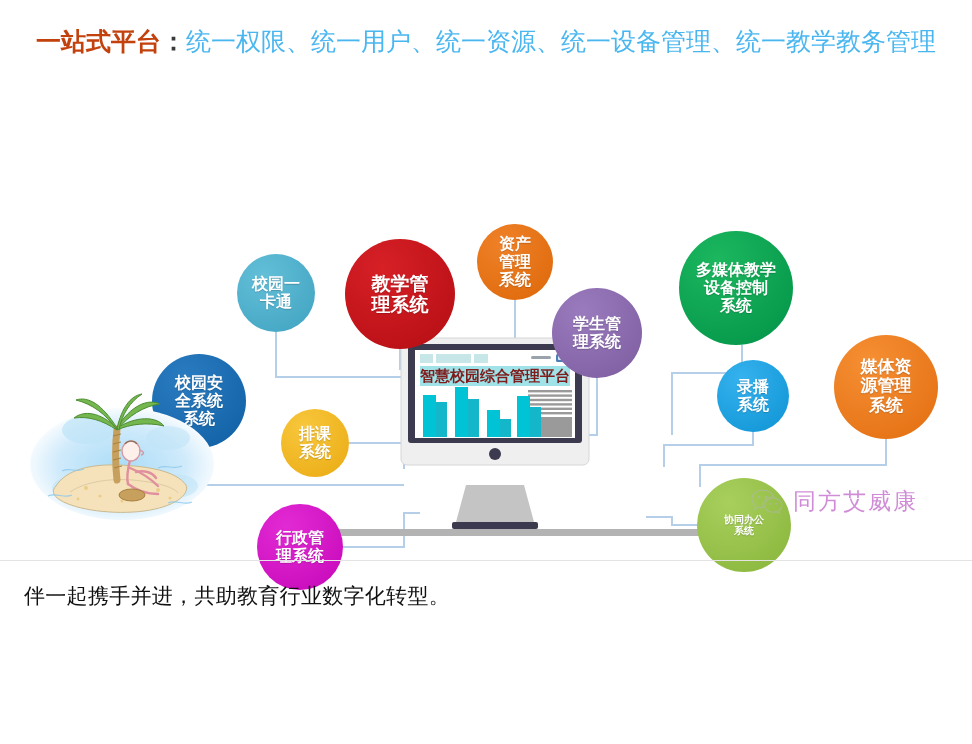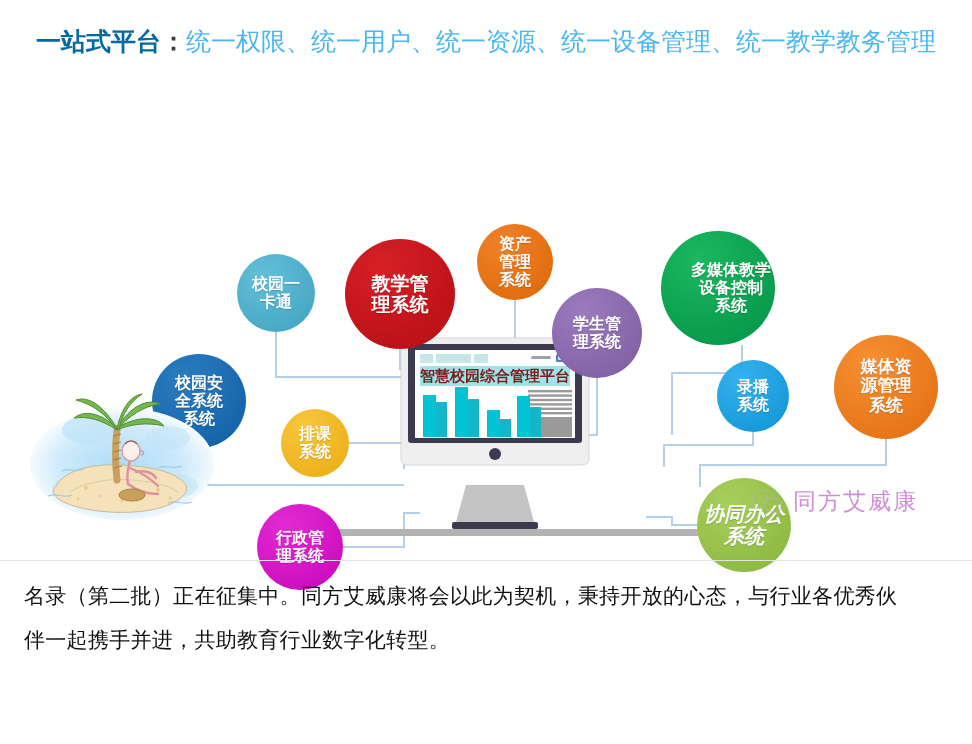--- a/index.html
+++ b/index.html
@@ -12,21 +12,21 @@
   }
 
   
   #headline{
     position:absolute;left:0;top:26px;width:972px;text-align:center;
   }
   .head-line1{
     font-size:25px;line-height:30px;white-space:nowrap;
   }
   .head-strong{
-    color:#0369a1;font-weight:bold;letter-spacing:0px;
+    color:#c2410c;font-weight:bold;letter-spacing:0px;
   }
   .head-colon{color:#3a3a3a;font-weight:bold;}
   .head-rest{color:#4ab6f0;font-weight:normal;}
   .head-line2{
     margin-top:14px;font-size:21px;color:#3f3f3f;font-weight:bold;
     letter-spacing:1px;white-space:nowrap;
   }
 
   
   #diagram{
@@ -192,33 +192,33 @@
   </div>
 
   <div class="bubble" style="left:477px;top:119px;width:76px;height:76px;background:radial-gradient(circle at 34% 26%,#f08128,#dc6708);font-size:16px;">
     <span>资产<br>管理<br>系统</span>
   </div>
 
   <div class="bubble" style="left:552px;top:183px;width:90px;height:90px;background:radial-gradient(circle at 34% 26%,#9a7bbd,#7c5c9f);font-size:16px;">
     <span>学生管<br>理系统</span>
   </div>
 
-  <div class="bubble" style="left:661px;top:126px;width:114px;height:114px;background:radial-gradient(circle at 34% 26%,#1cb75f,#019247);font-size:16px;justify-content:flex-end;">
+  <div class="bubble" style="left:679px;top:126px;width:114px;height:114px;background:radial-gradient(circle at 34% 26%,#1cb75f,#019247);font-size:16px;">
     <span>多媒体教学<br>设备控制<br>系统</span>
   </div>
 
   <div class="bubble" style="left:717px;top:255px;width:72px;height:72px;background:radial-gradient(circle at 34% 26%,#35b2ee,#0e93d4);font-size:16px;">
     <span>录播<br>系统</span>
   </div>
 
   <div class="bubble" style="left:834px;top:230px;width:104px;height:104px;background:radial-gradient(circle at 34% 26%,#f68f33,#e26d10);font-size:17px;font-family:Liberation Mono, monospace;">
     <span>媒体资<br>源管理<br>系统</span>
   </div>
 
-  <div class="bubble" style="left:697px;top:373px;width:94px;height:94px;background:radial-gradient(circle at 34% 26%,#a8cf5d,#88b53a);font-size:20px;font-style:italic;">
+  <div class="bubble" style="left:697px;top:373px;width:94px;height:94px;background:radial-gradient(circle at 34% 26%,#a8cf5d,#88b53a);font-size:10px;">
     <span>协同办公<br>系统</span>
   </div>
 
 </div>
 
 <svg id="island" viewBox="0 0 205 175">
   <defs>
     <radialGradient id="seaG" cx="50%" cy="52%" r="55%">
       <stop offset="0%" stop-color="#aadcf7"></stop>
       <stop offset="62%" stop-color="#cfeafb"></stop>
@@ -290,15 +290,14 @@
     <path d="M31.9 17.2c0-3.9-3.9-7-8.6-7s-8.6 3.1-8.6 7 3.9 7 8.6 7c1.1 0 2.2-.2 3.2-.5l3 1.6-.8-2.8C30.6 21.3 31.9 19.4 31.9 17.2z" fill="none" stroke="#b5b5b5" stroke-width="1.3"></path>
     <circle cx="20.4" cy="15.8" r="1.05" fill="#b5b5b5"></circle>
     <circle cx="26.2" cy="15.8" r="1.05" fill="#b5b5b5"></circle>
   </svg>
   <span class="wm-text">同方艾威康</span>
 </div>
 
 <div id="divider"></div>
 
 <div id="paragraph">
-  <p>名录（第二批）正在征集中。同方艾威康将会以此为契机，秉持开放的心态，与行业各优秀伙</p>
   <p>伴一起携手并进，共助教育行业数字化转型。</p>
 </div>
 
 </body></html>

